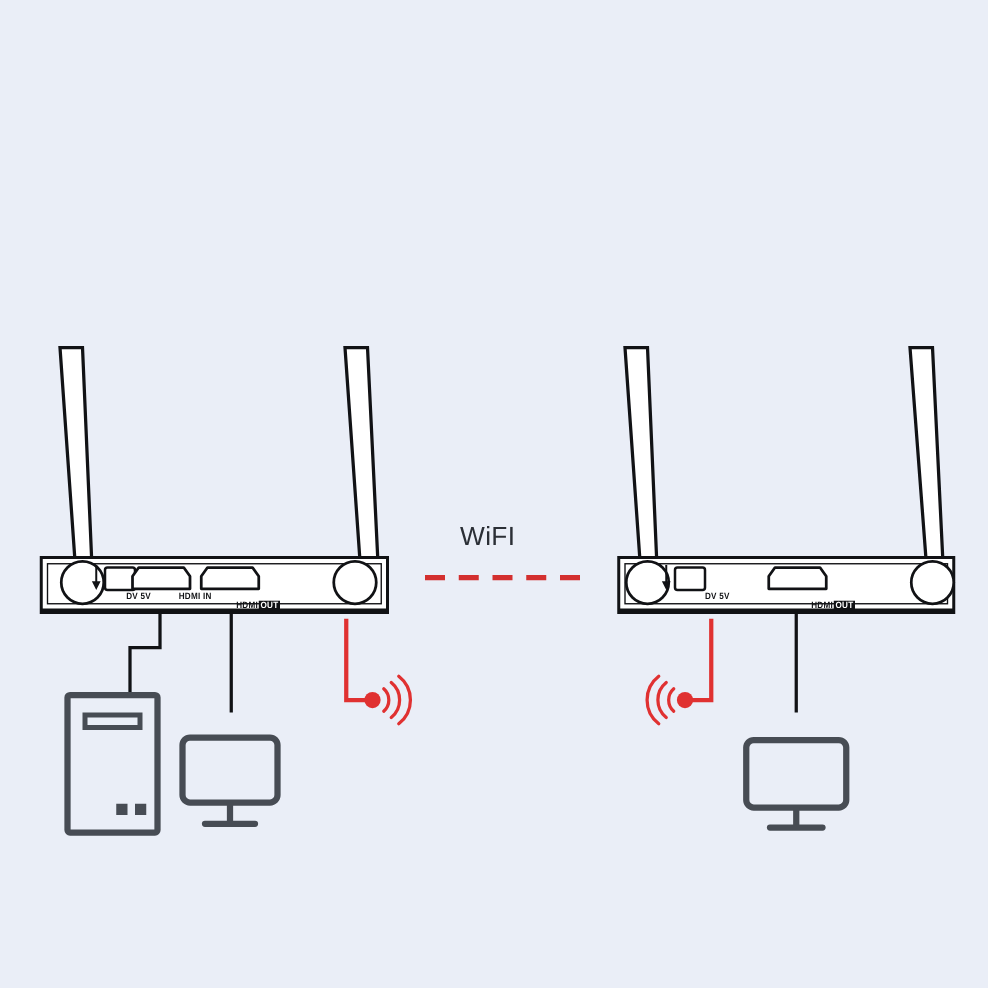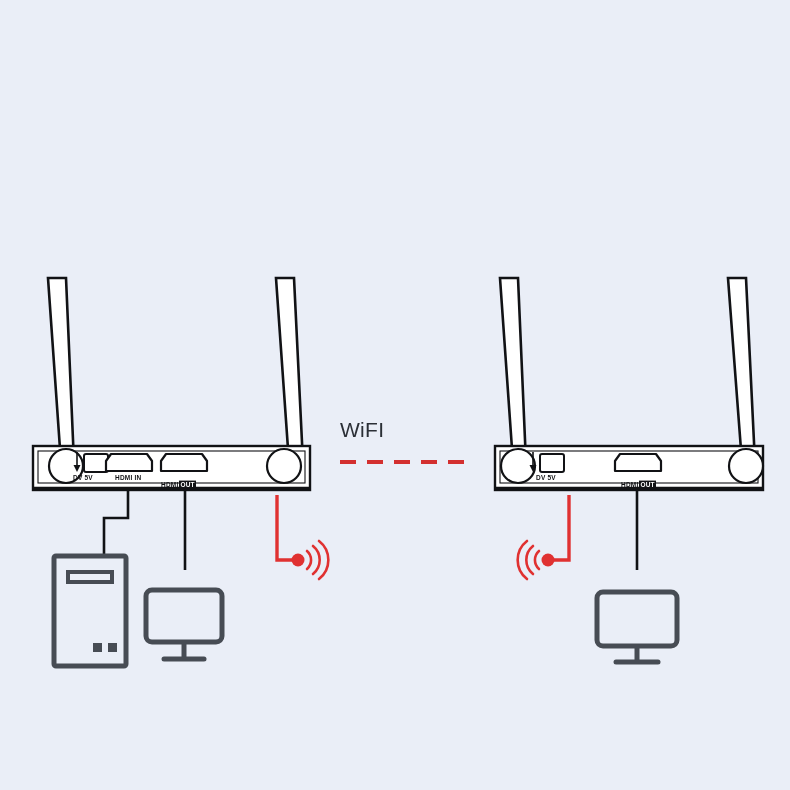--- a/index.html
+++ b/index.html
@@ -21,20 +21,21 @@
   #diagram {
     position: absolute;
     left: 0;
     top: 0;
     width: 790px;
     height: 790px;
   }
   .lbl {
     position: absolute;
     white-space: nowrap;
+    margin-left: 28px;
   }
   #wifi-label {
     left: 340px;
     top: 418px;
     font-size: 21px;
     color: #2b2f36;
     letter-spacing: 0.3px;
   }
   .port-label {
     font-size: 6.5px;

